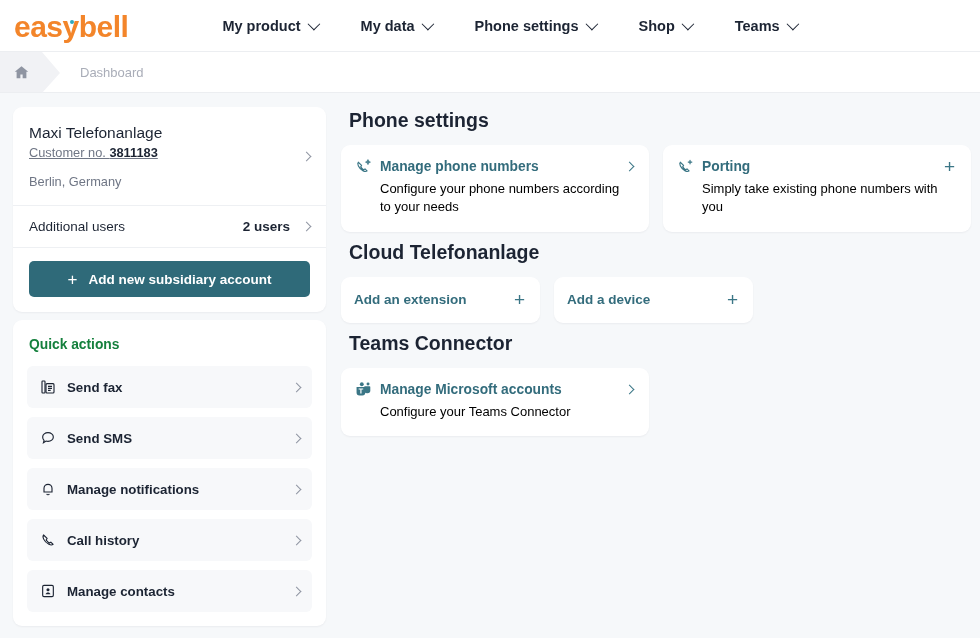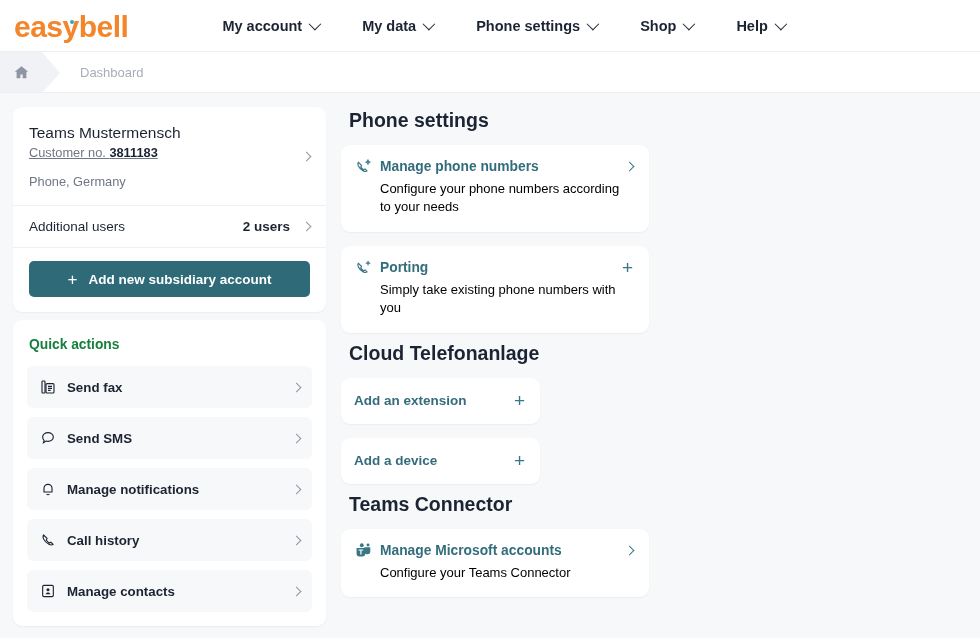--- a/index.html
+++ b/index.html
@@ -148,21 +148,21 @@
     flex: 0 0 auto;
   }
   .chev-r.teal { border-color: #3b7686; }
 
   
   .sec-title {
     font-size: 19.5px; font-weight: 700; color: #1c2433;
     margin: 2px 0 13px 9px;
   }
   .sec-title.tight { margin-top: 5px; }
-  .row { display: flex; gap: 14px; margin-bottom: 9px; padding: 0 1px; flex-direction: column; }
+  .row { display: flex; gap: 14px; margin-bottom: 9px; padding: 0 1px; }
 
   .tile {
     background: #ffffff;
     border-radius: 9px;
     box-shadow: 0 1px 2px rgba(16,24,40,0.05);
     padding: 13px 16px 15px 14px;
     cursor: pointer;
   }
   .tile.big { width: 308px; }
   .tile-head { display: flex; align-items: center; gap: 8px; }
@@ -186,37 +186,37 @@
 </head>
 <body>
 
 <div class="topbar">
   <div class="logo">
     <span>easybell</span>
     <span class="ydot"></span>
   </div>
   <div class="nav">
     <div class="nav-item">
-      <span>My account</span>
+      <span>My product</span>
       <span class="chev-d"></span>
     </div>
     <div class="nav-item">
       <span>My data</span>
       <span class="chev-d"></span>
     </div>
     <div class="nav-item">
       <span>Phone settings</span>
       <span class="chev-d"></span>
     </div>
     <div class="nav-item">
       <span>Shop</span>
       <span class="chev-d"></span>
     </div>
     <div class="nav-item">
-      <span>Help</span>
+      <span>Teams</span>
       <span class="chev-d"></span>
     </div>
   </div>
 </div>
 
 <div class="crumbbar">
   <div class="crumb-home">
     <svg width="17" height="17" viewBox="0 0 24 24" fill="#8f95a2">
       <path d="M12 3 2.5 11h2.6v9.2h5.3v-5.4h3.2v5.4h5.3V11h2.6z"></path>
     </svg>
@@ -225,25 +225,25 @@
   <div class="crumb-label">Dashboard</div>
 </div>
 
 <div class="page">
 
   <div class="sidebar">
 
     <div class="card acct">
       <div class="acct-top">
         <div class="acct-info">
-          <div class="acct-name">Teams Mustermensch</div>
+          <div class="acct-name">Maxi Telefonanlage</div>
           <div class="acct-cust">
             <span>Customer no. </span><b>3811183</b>
           </div>
-          <div class="acct-city">Phone, Germany</div>
+          <div class="acct-city">Berlin, Germany</div>
         </div>
         <span class="chev-r"></span>
       </div>
 
       <div class="acct-users">
         <div class="acct-users-label">Additional users</div>
         <div class="acct-users-val">2 users</div>
         <span class="chev-r"></span>
       </div>
 

